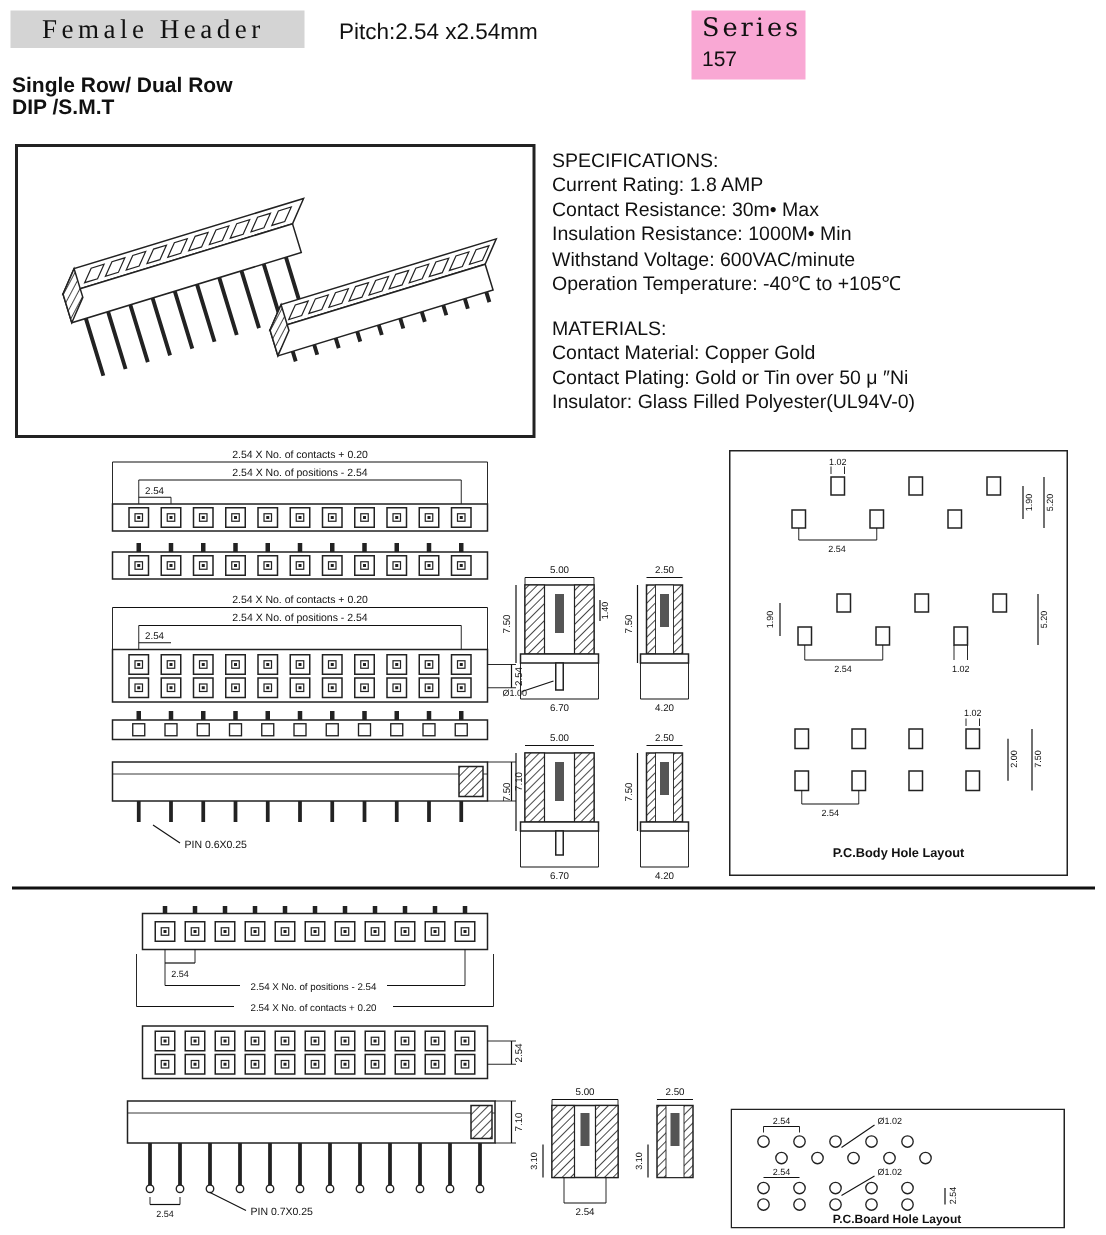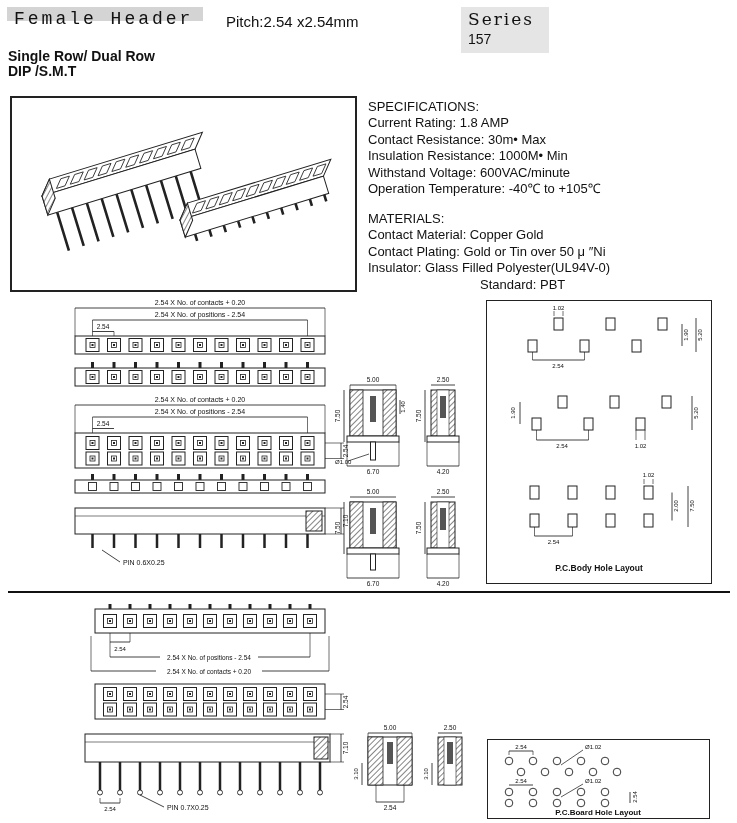--- a/index.html
+++ b/index.html
@@ -1,24 +1,24 @@
 <!DOCTYPE html>
 <html><head>
 <meta charset="utf-8">
 <style>
   *{margin:0;padding:0;box-sizing:border-box}
   html,body{background:#fff}
   body{font-family:"Liberation Sans",sans-serif;color:#111}
   .page{position:relative;width:737px;height:823px;background:#fff;overflow:hidden}
   .abs{position:absolute}
-  .title-box{left:7px;top:7px;width:196px;height:14px;background:#d4d4d4;font-family:Liberation Mono, monospace;font-size:18px;letter-spacing:3px;padding:2px 7px;white-space:nowrap}
+  .title-box{left:7px;top:7px;width:196px;height:25px;background:#d4d4d4;font-family:Liberation Serif, serif;font-size:18px;letter-spacing:3px;padding:2px 21px;white-space:nowrap}
   .row-line{left:8px;top:48px;font-weight:bold;font-size:14px}
   .mount-line{left:8px;top:63px;font-weight:bold;font-size:14px}
   .pitch{left:226px;top:13px;font-weight:normal;font-size:15px}
-  .series-box{left:461px;top:7px;width:88px;height:46px;background:#e5e5e5;padding:2px 7px}
+  .series-box{left:461px;top:7px;width:76px;height:46px;background:#f9a8d4;padding:2px 7px}
   .series-label{font-family:"DejaVu Serif",serif;font-size:17px;letter-spacing:2px}
   .series-value{font-size:14px;margin-top:2px}
   .iso-box{left:10px;top:96px;width:347px;height:196px;border:2px solid #222;background:#fff}
   .specs{left:368px;top:99px;font-size:13px;line-height:16.4px}
   .mats{left:368px;top:211px;font-size:13px;line-height:16.4px}
   .indent{padding-left:112px}
   .divider{left:8px;top:591px;width:722px;height:2px;background:#111}
   svg{display:block}
   svg text{font-family:"Liberation Sans",sans-serif;fill:#111}
   .d6{font-size:6px}.d65{font-size:6.5px}.d7{font-size:7px}
@@ -89,21 +89,20 @@
     <div>Contact Resistance: 30m• Max</div>
     <div>Insulation Resistance: 1000M• Min</div>
     <div>Withstand Voltage: 600VAC/minute</div>
     <div>Operation Temperature: -40℃ to +105℃</div>
   </div>
   <div class="abs mats">
     <div>MATERIALS:</div>
     <div>Contact Material: Copper Gold</div>
     <div>Contact Plating: Gold or Tin over 50 μ ″Ni</div>
     <div>Insulator: Glass Filled Polyester(UL94V-0)</div>
-    <div class="indent">Standard: PBT</div>
   </div>
 
   <svg class="abs" style="left:52px;top:296px" width="300" height="292" viewBox="0 0 300 292">
     <defs>
       <g id="ctA">
           <rect width="13" height="13" fill="#fff" stroke="#222" stroke-width="1"></rect>
           <rect x="4" y="4" width="5" height="5" fill="#fff" stroke="#222" stroke-width="0.8"></rect>
           <rect x="5.5" y="5.5" width="2" height="2" fill="#222"></rect>
         </g>
       <g id="sq8">

